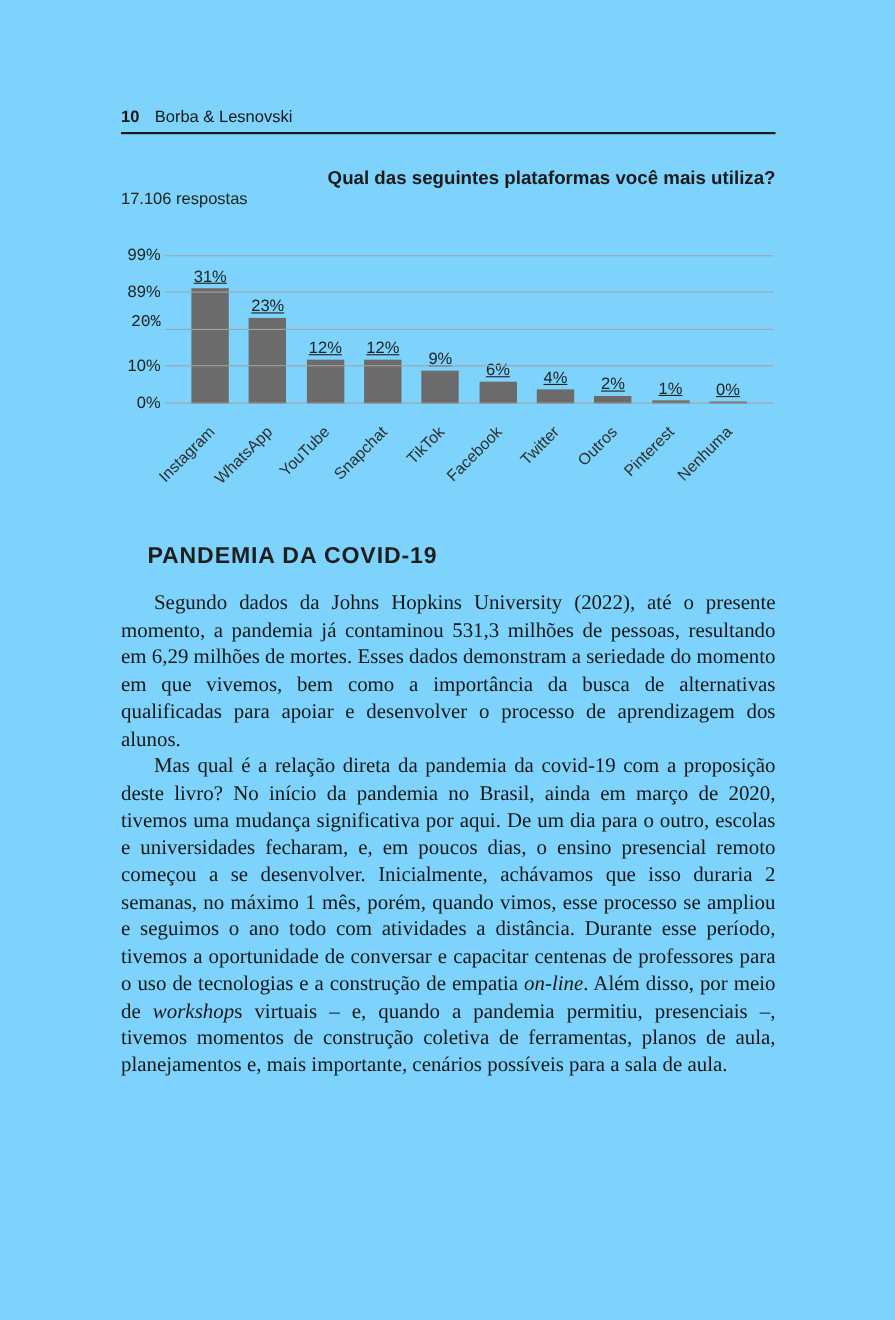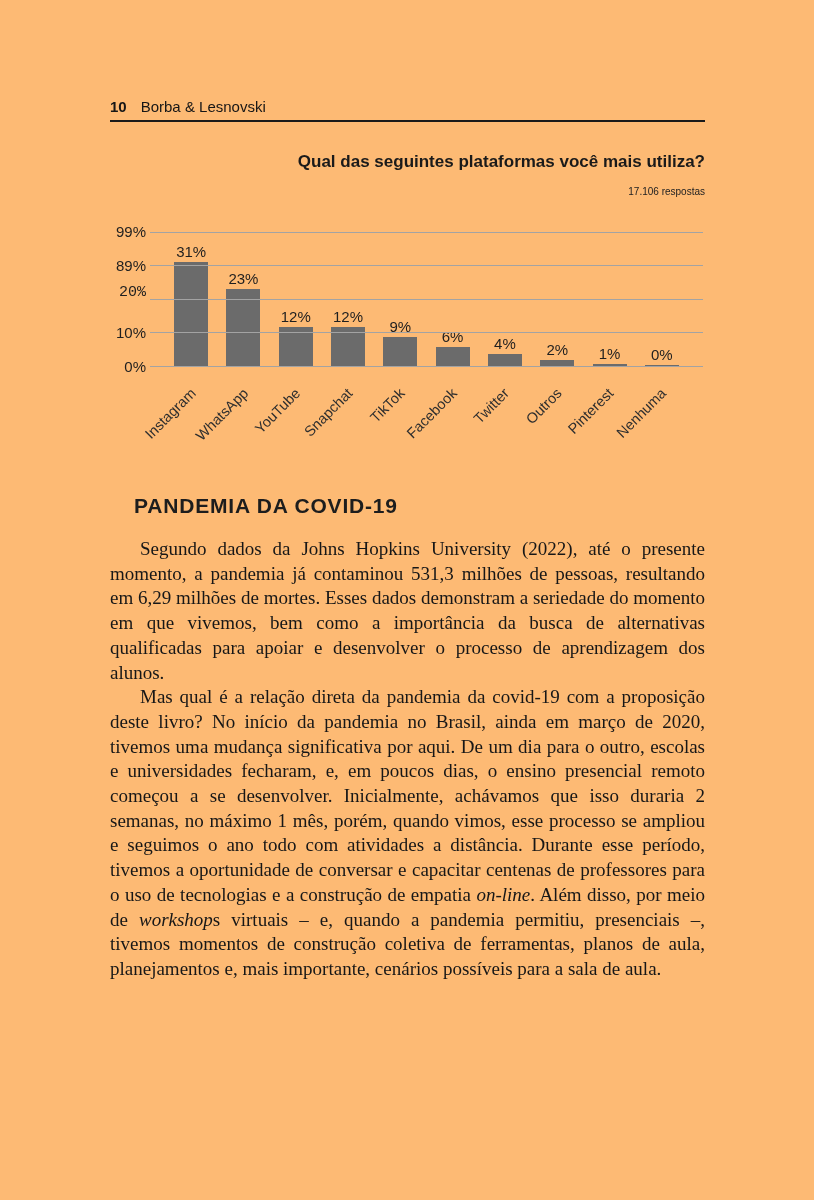--- a/index.html
+++ b/index.html
@@ -1,21 +1,21 @@
 <!DOCTYPE html>
 <html lang="pt"><head>
 <meta charset="utf-8">
 <style>
   * { margin: 0; padding: 0; box-sizing: border-box; }
   html, body { background: #ffffff; }
   .page {
     position: relative;
     width: 814px;
     height: 1200px;
-    background: #fdba74;
+    background: #7dd3fc;
     font-family: "Liberation Sans", sans-serif;
     color: #1b1b1b;
     overflow: hidden;
     margin: 0 auto;
   }
 
   
   .header-row {
     position: absolute;
     left: 110px; top: 98px;
@@ -39,24 +39,24 @@
     position: absolute;
     left: 110px; top: 152px;
     width: 595px;
     font-size: 17px;
     font-weight: bold;
     color: #1a1a1a;
     text-align: right;
   }
   .responses-label {
     position: absolute;
-    left: 110px; top: 186px;
-    width: 595px;
-    text-align: right;
-    font-size: 10px;
+    left: 110px; top: 172px;
+    width: 595px;
+    text-align: left;
+    font-size: 15px;
     color: #222222;
   }
   .chart {
     position: absolute;
     left: 110px; top: 225px;
     width: 595px; height: 240px;
   }
   .chart-plot {
     position: absolute;
     left: 40px; top: 7px;
@@ -97,20 +97,21 @@
     flex-direction: column;
     align-items: center;
     justify-content: flex-end;
     height: 100%;
   }
   .bar-value {
     font-size: 15px;
     color: #1f1f1f;
     margin-bottom: 2px;
     white-space: nowrap;
+    text-decoration: underline;
   }
   .bar {
     width: 34px;
   }
   .xlabels {
     position: absolute;
     left: 40px; top: 150px;
     width: 553px; height: 90px;
   }
   .xlabel-anchor {

